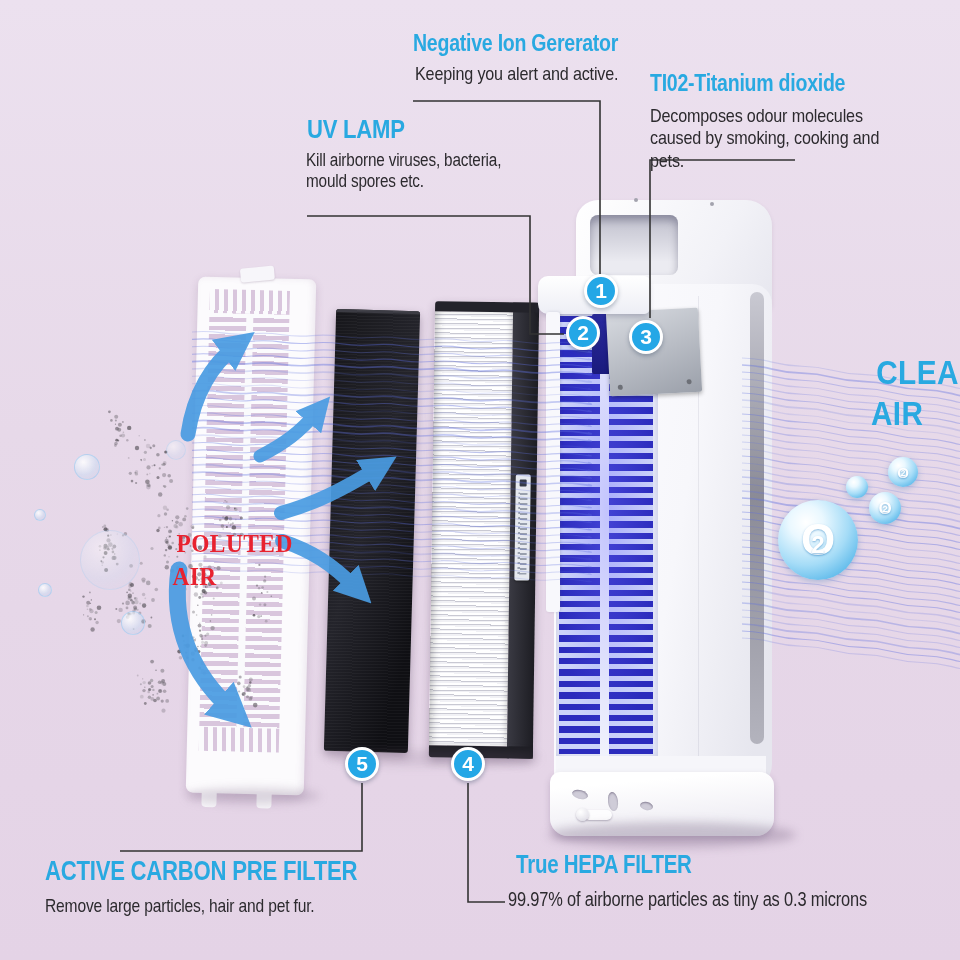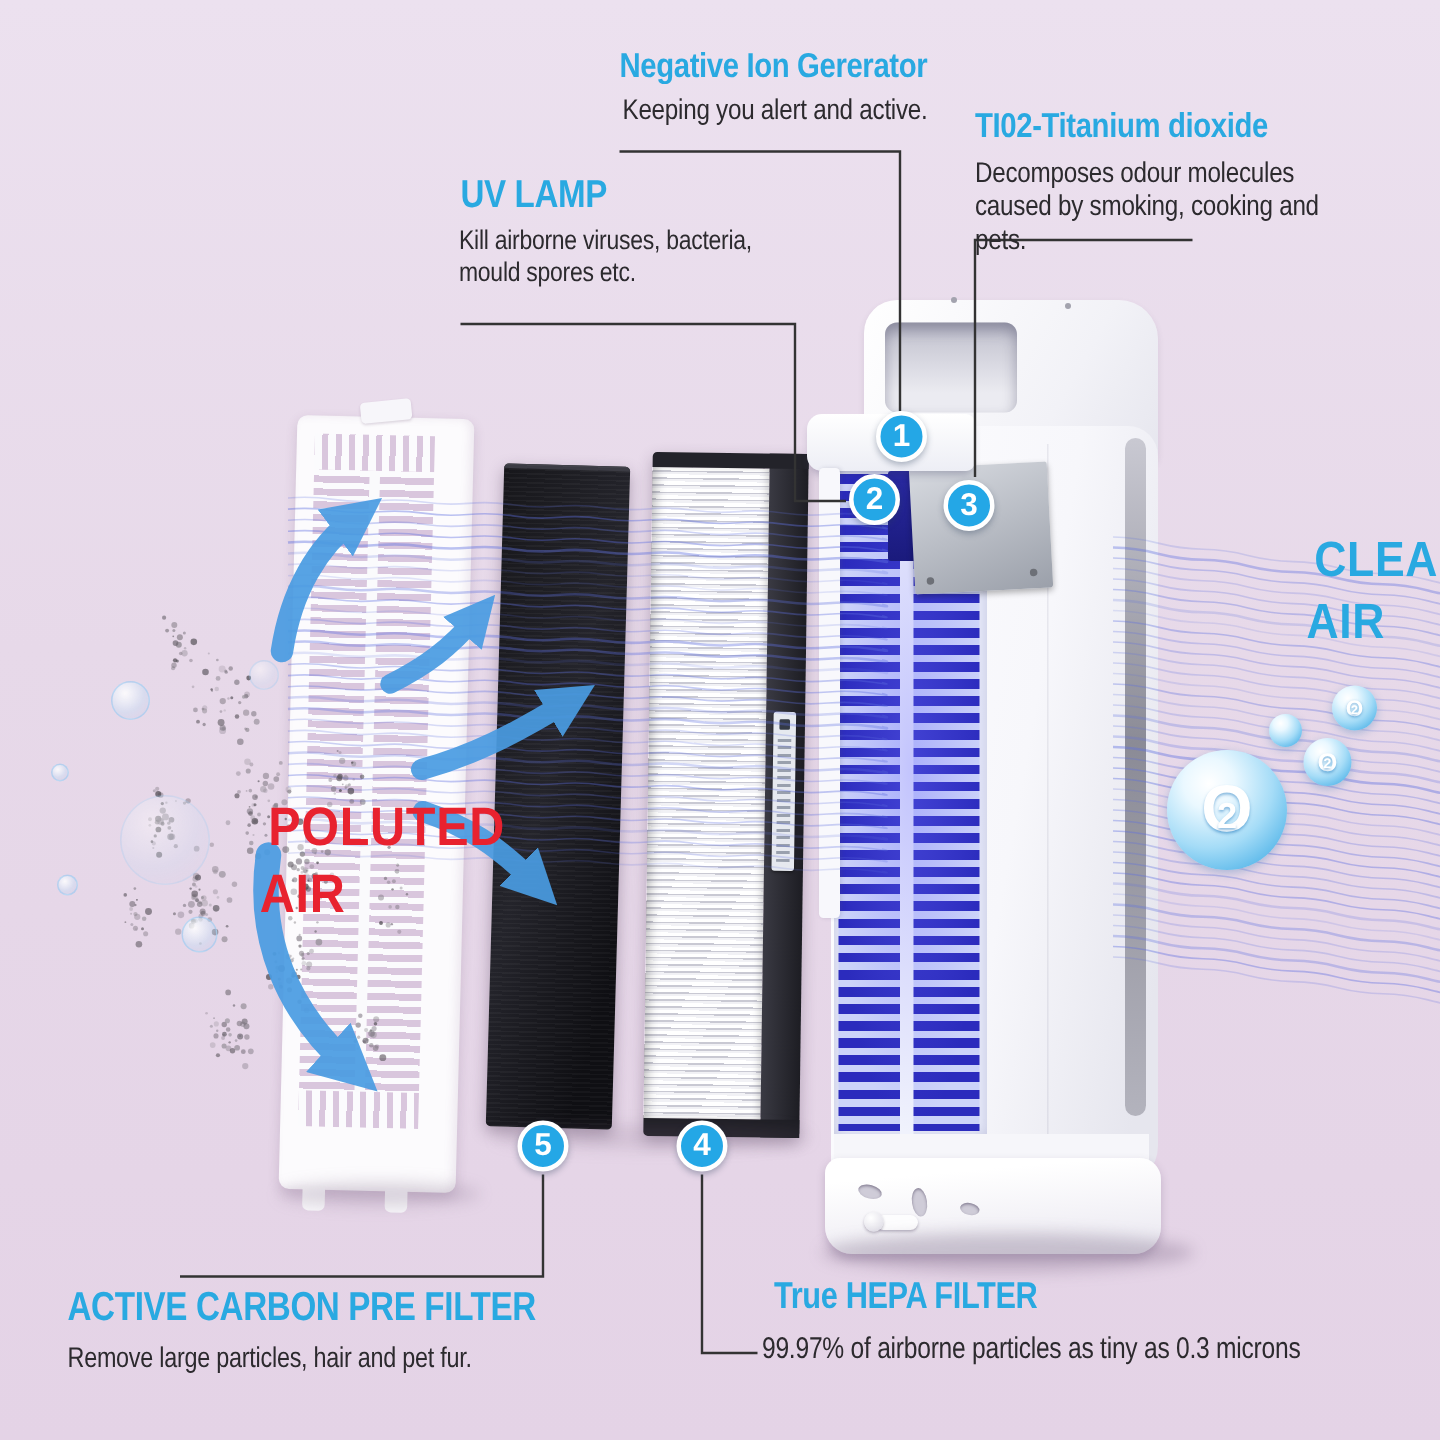--- a/index.html
+++ b/index.html
@@ -27,21 +27,21 @@
   .lbl-uv-d{left:306px;top:150px;font-size:18px;width:282px;}
   .lbl-carbon-t{left:45px;top:856px;font-size:27px;}
   .lbl-carbon-t .sx{transform:scaleX(.82);}
   .lbl-carbon-d{left:45px;top:895px;font-size:19px;}
   .lbl-carbon-d .sx{transform:scaleX(.82);}
   .lbl-hepa-t{left:516px;top:850px;font-size:25px;}
   .lbl-hepa-t .sx{transform:scaleX(.82);}
   .lbl-hepa-d{left:508px;top:888px;font-size:20px;}
   .lbl-hepa-d .sx{transform:scaleX(.82);}
   .flow-word{font-weight:700;text-align:center;line-height:1.25;}
-  .lbl-poluted{left:70px;top:528px;width:200px;font-size:36px;color:var(--alert-red,#e8222f);letter-spacing:.5px;}
+  .lbl-poluted{left:70px;top:528px;width:200px;font-size:26px;color:var(--alert-red,#e8222f);letter-spacing:.5px;font-family:Liberation Serif, serif;}
   .lbl-cleaned{left:780px;top:352px;width:176px;font-size:33px;color:var(--accent-blue,#29a9e1);letter-spacing:.5px;}
   .flow-word span{display:inline-block;transform:scaleX(.9);transform-origin:50% 50%;}
 
   
   .panel-grille{left:192px;top:278px;width:118px;height:516px;background:#fcfbfd;
     border-radius:7px;transform:rotate(1.4deg);padding:12px 26px 12px 12px;
     box-shadow:0 3px 8px rgba(90,60,100,.18), inset -3px 0 6px rgba(140,110,150,.12);
     display:flex;flex-direction:column;}
   .panel-grille > *{position:relative;}
   .g-band{height:24px;background:repeating-linear-gradient(90deg,#fbfbfd 0 5px,#d9c6dd 5px 9px);}

